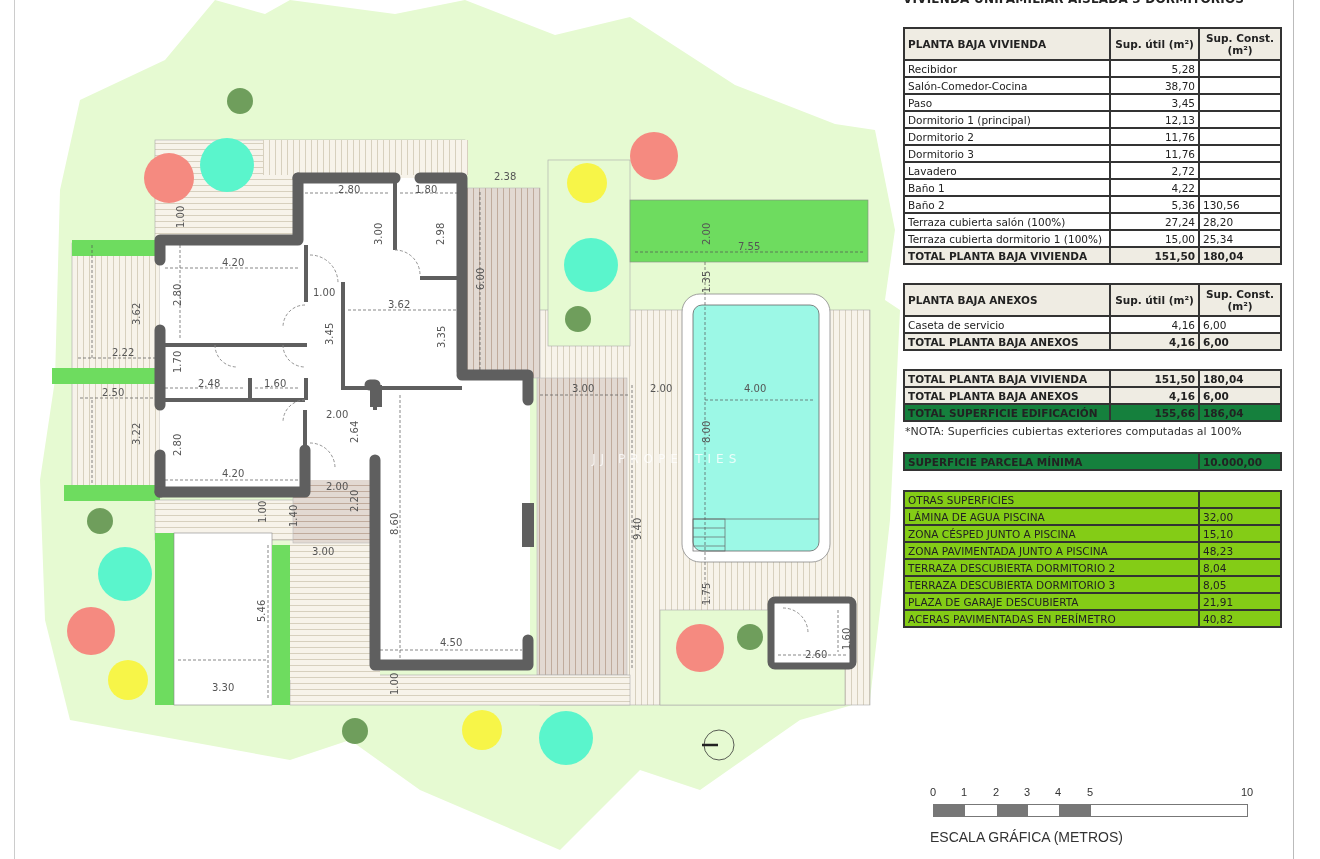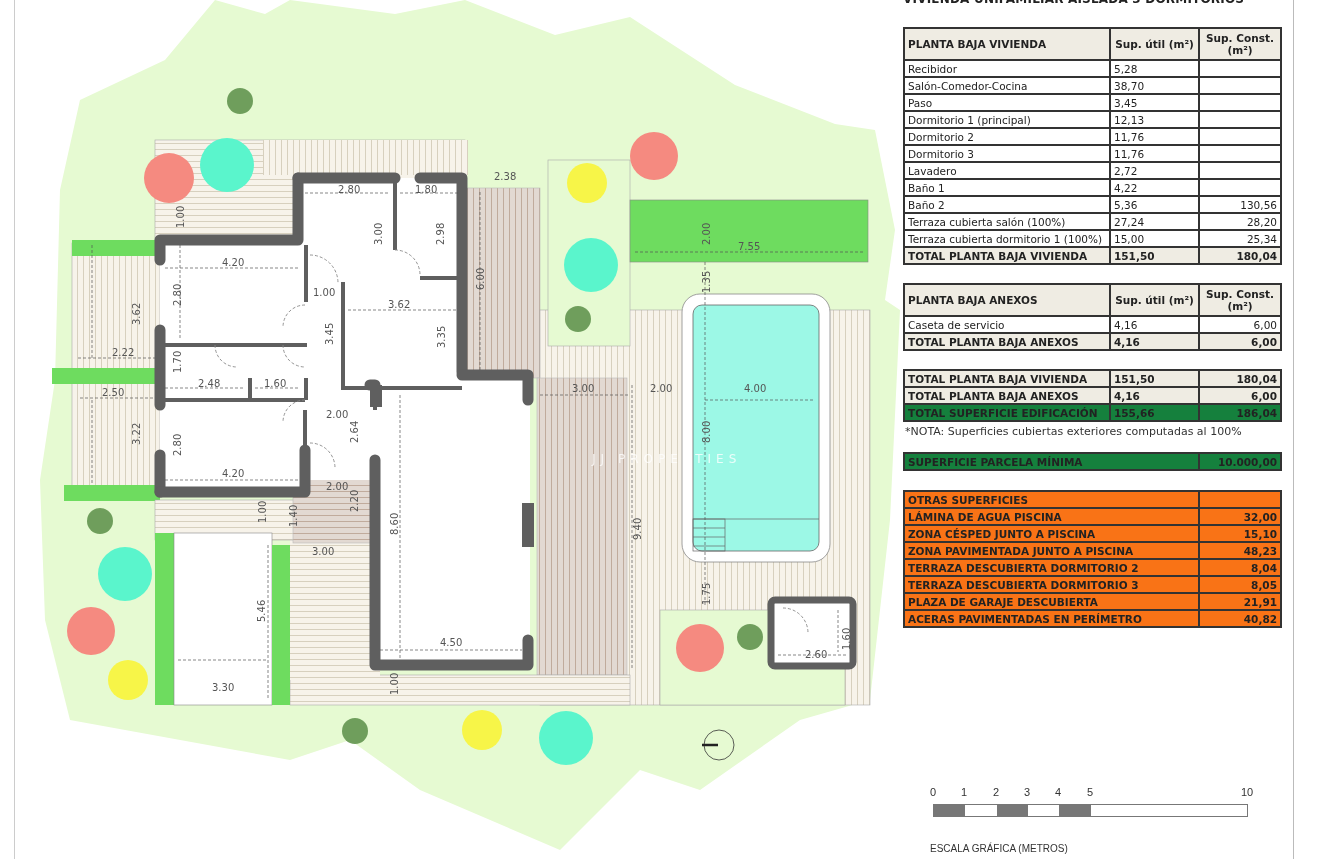--- a/index.html
+++ b/index.html
@@ -4,34 +4,34 @@
 <style>
   html, body { margin:0; padding:0; }
   body { width:1320px; height:859px; background:#ffffff; position:relative; overflow:hidden; font-family:"DejaVu Sans", sans-serif; }
   #plan { position:absolute; left:0; top:0; width:900px; height:859px; }
   #plan svg { display:block; }
   .dim { font-family:"DejaVu Sans", sans-serif; font-size:10px; fill:#555; }
   #tables { position:absolute; left:903px; top:0; width:392px; }
   .title-strip { position:absolute; left:903px; top:-8px; width:392px; height:14px; font-weight:bold; font-size:12px; color:#222; overflow:hidden; white-space:nowrap; letter-spacing:0.2px; }
   table.sup { border-collapse:collapse; width:379px; font-size:10.5px; color:#222; }
   table.sup td { border:2px solid #333; height:15px; padding:0 3px; }
-  table.sup td.n { text-align:left; width:81px; }
-  table.sup td.c { text-align:right; width:74px; }
+  table.sup td.n { text-align:right; width:81px; }
+  table.sup td.c { width:74px; }
   table.sup tr.head td { background:#efece3; font-weight:bold; height:30px; }
   table.sup tr.head td.n, table.sup tr.head td.c { text-align:center; font-size:10.5px; line-height:12px; }
   table.sup tr.tot td { background:#efece3; font-weight:bold;margin-left:16px; }
   table.sup tr.blue td { background:#15803d; font-weight:bold; }
-  table.sup tr.other td { background:#f97316; font-weight:bold; }
+  table.sup tr.other td { background:#84cc16; font-weight:normal; }
   .spacer { height:18px; }
   .note { font-size:11px; color:#333; padding:3px 2px; height:14px; }
   #scale { position:absolute; left:930px; top:786px; width:320px; height:60px; }
   .scale-num { position:absolute; top:0; font-family:"Liberation Sans", sans-serif; font-size:11px; color:#333; transform:translateX(-50%); }
   .scale-bar { position:absolute; top:18px; left:3px; width:315px; height:13px; border:1px solid #777; box-sizing:border-box; background:#fff; }
   .scale-seg { position:absolute; top:0; height:100%; background:#777; }
-  .scale-label { position:absolute; top:57px; left:0; font-family:"Liberation Sans", sans-serif; font-size:10px; color:#333; }
+  .scale-label { position:absolute; top:43px; left:0; font-family:"Liberation Sans", sans-serif; font-size:14px; color:#333; }
   .vline { position:absolute; left:1293px; top:0; width:1px; height:859px; background:#bbb; }
   .lline { position:absolute; left:14px; top:0; width:1px; height:859px; background:#ccc; }
   .watermark { font-family:"DejaVu Sans", sans-serif; font-size:12px; fill:#ffffff; letter-spacing:5px; opacity:0.8; }
 </style>
 </head>
 <body>
 
 <div class="lline"></div>
 <div class="vline"></div>
 

